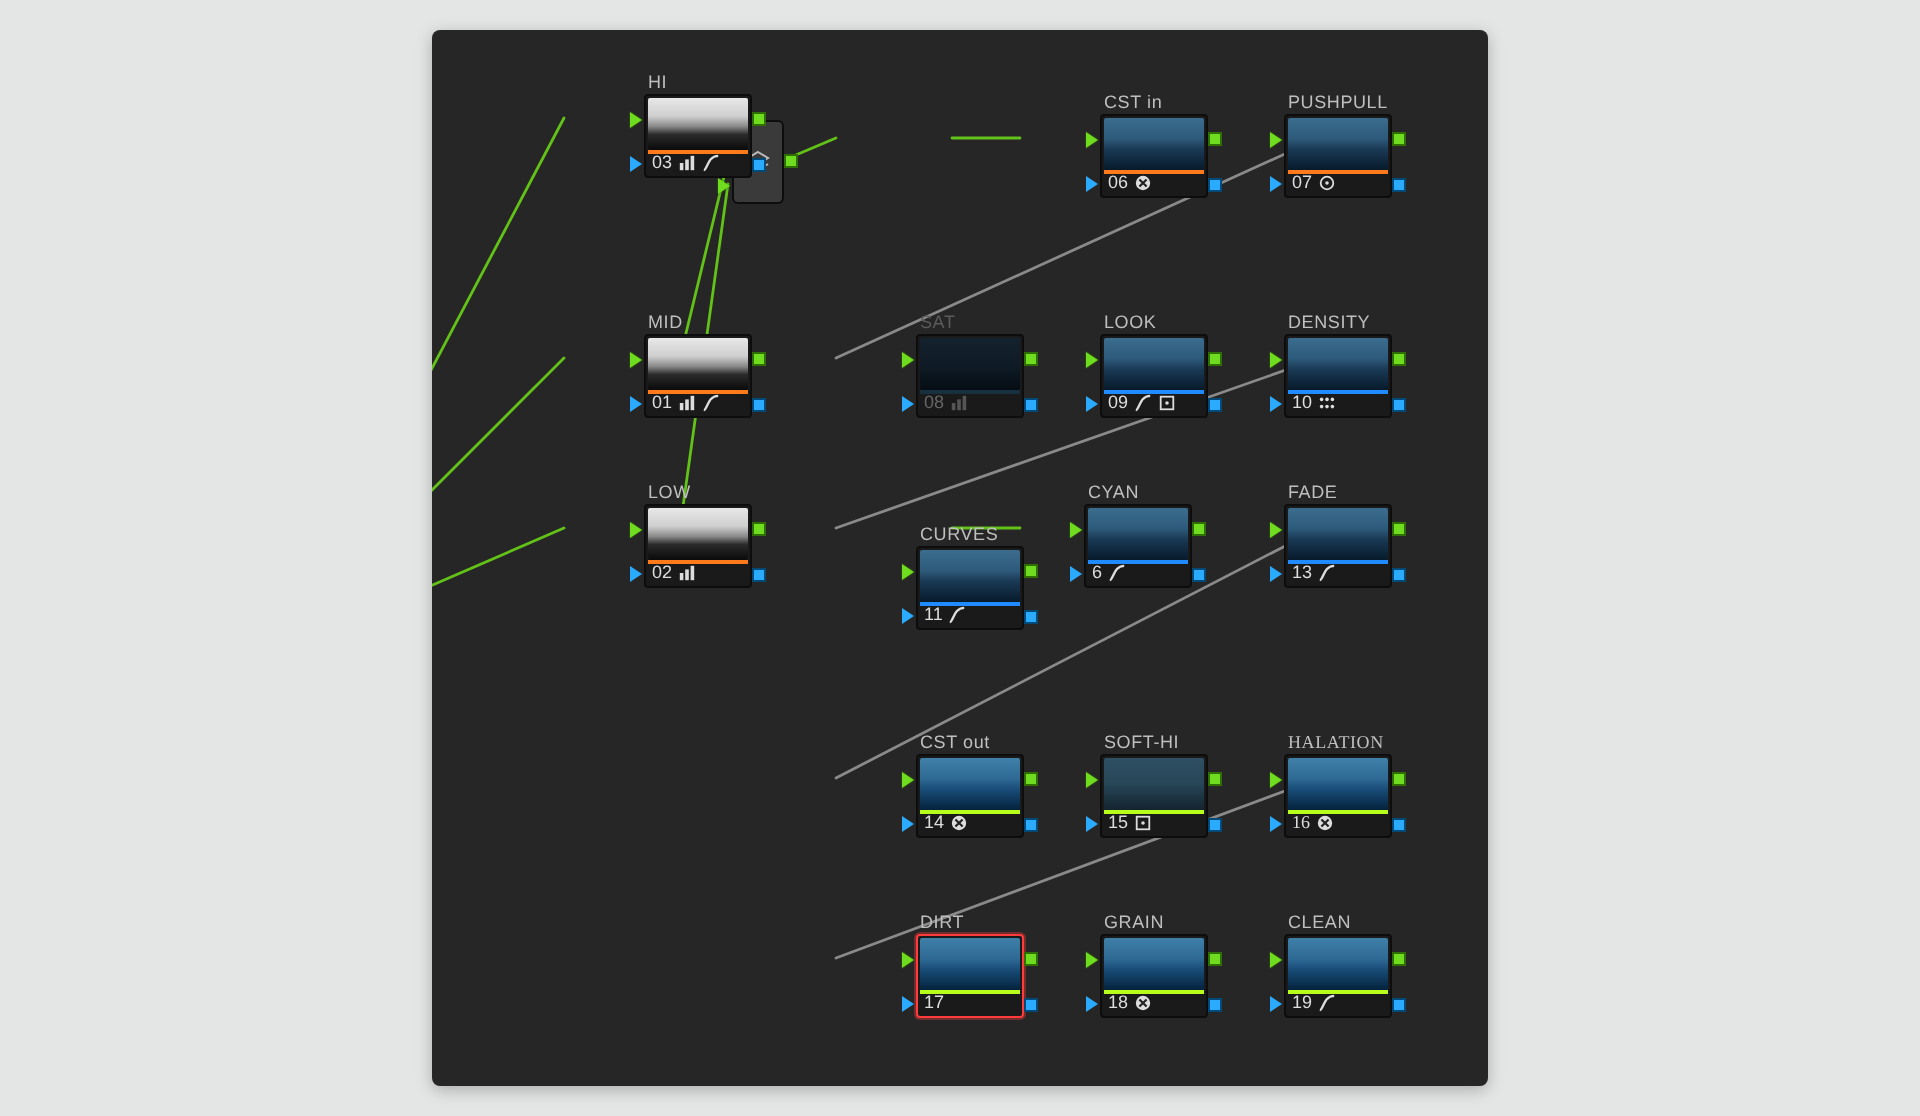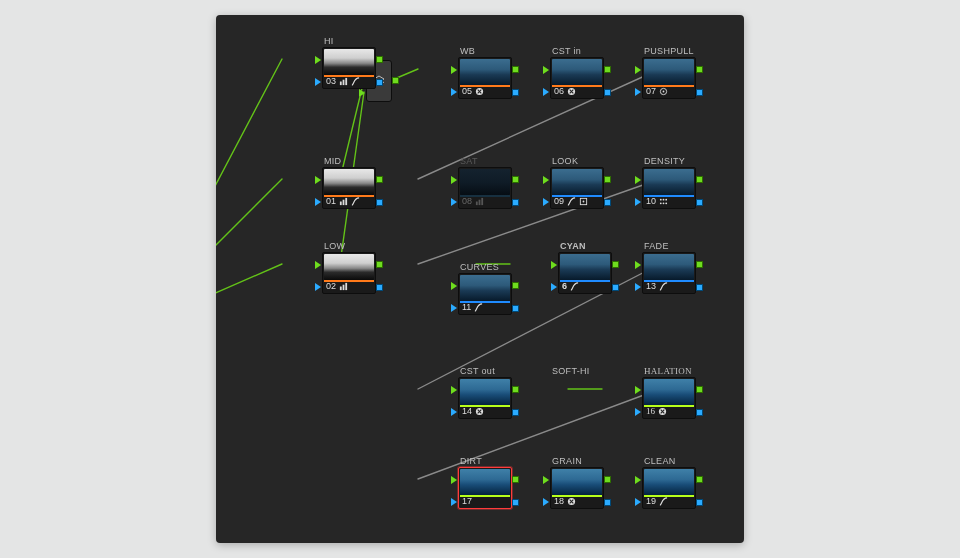--- a/index.html
+++ b/index.html
@@ -253,40 +253,20 @@
               <rect x="7" y="1" width="2" height="8" fill="#ddd"></rect>
             </svg>
           </span>
         </div>
         <span class="port tri-in p-in-g"></span>
         <span class="port sq p-out-g"></span>
         <span class="port tri-blue p-in-b"></span>
         <span class="port bsq p-out-b"></span>
       </div>
     </div>
-    <div class="node" style="left: 204px; top: 30px;">
-      <div class="label">WB</div>
-      <div class="body">
-        <div class="thumb th-blue"></div>
-        <div class="bar bar-orange"></div>
-        <div class="footer">
-          <span class="num">05</span>
-          <span class="ficon">
-            <svg viewBox="0 0 10 10">
-              <circle cx="5" cy="5" r="4" fill="#ddd"></circle>
-              <path d="M3 3 L7 7 M7 3 L3 7" stroke="#222" stroke-width="1.2"></path>
-            </svg>
-          </span>
-        </div>
-        <span class="port tri-in p-in-g"></span>
-        <span class="port sq p-out-g"></span>
-        <span class="port tri-blue p-in-b"></span>
-        <span class="port bsq p-out-b"></span>
-      </div>
-    </div>
     <div class="node" style="left: 296px; top: 30px;">
       <div class="label">CST in</div>
       <div class="body">
         <div class="thumb th-blue"></div>
         <div class="bar bar-orange"></div>
         <div class="footer">
           <span class="num">06</span>
           <span class="ficon">
             <svg viewBox="0 0 10 10">
               <circle cx="5" cy="5" r="4" fill="#ddd"></circle>
@@ -402,21 +382,21 @@
               <path d="M1 9 C3 9 3 1 9 1" stroke="#ddd" stroke-width="1.3" fill="none"></path>
             </svg>
           </span>
         </div>
         <span class="port tri-in p-in-g"></span>
         <span class="port sq p-out-g"></span>
         <span class="port tri-blue p-in-b"></span>
         <span class="port bsq p-out-b"></span>
       </div>
     </div>
-    <div class="node" style="left: 304px; top: 225px; font-weight: bold;">
+    <div class="node" style="left: 288px; top: 225px;">
       <div class="label">CYAN</div>
       <div class="body">
         <div class="thumb th-blue"></div>
         <div class="bar bar-blue"></div>
         <div class="footer">
           <span class="num">6</span>
           <span class="ficon">
             <svg viewBox="0 0 10 10">
               <path d="M1 9 C3 9 3 1 9 1" stroke="#ddd" stroke-width="1.3" fill="none"></path>
             </svg>
@@ -462,20 +442,37 @@
           </span>
         </div>
         <span class="port tri-in p-in-g"></span>
         <span class="port sq p-out-g"></span>
         <span class="port tri-blue p-in-b"></span>
         <span class="port bsq p-out-b"></span>
       </div>
     </div>
     <div class="node" style="left: 296px; top: 350px;">
       <div class="label">SOFT-HI</div>
+      <div class="body">
+        <div class="thumb th-soft"></div>
+        <div class="bar bar-lime"></div>
+        <div class="footer">
+          <span class="num">15</span>
+          <span class="ficon">
+            <svg viewBox="0 0 10 10">
+              <rect x="1.5" y="1.5" width="7" height="7" stroke="#ddd" stroke-width="1" fill="none"></rect>
+              <circle cx="5" cy="5" r="1" fill="#ddd"></circle>
+            </svg>
+          </span>
+        </div>
+        <span class="port tri-in p-in-g"></span>
+        <span class="port sq p-out-g"></span>
+        <span class="port tri-blue p-in-b"></span>
+        <span class="port bsq p-out-b"></span>
+      </div>
     </div>
     <div class="node" style="left: 388px; top: 350px; font-family: Liberation Serif, serif;">
       <div class="label">HALATION</div>
       <div class="body">
         <div class="thumb th-bluebright"></div>
         <div class="bar bar-lime"></div>
         <div class="footer">
           <span class="num">16</span>
           <span class="ficon">
             <svg viewBox="0 0 10 10">

